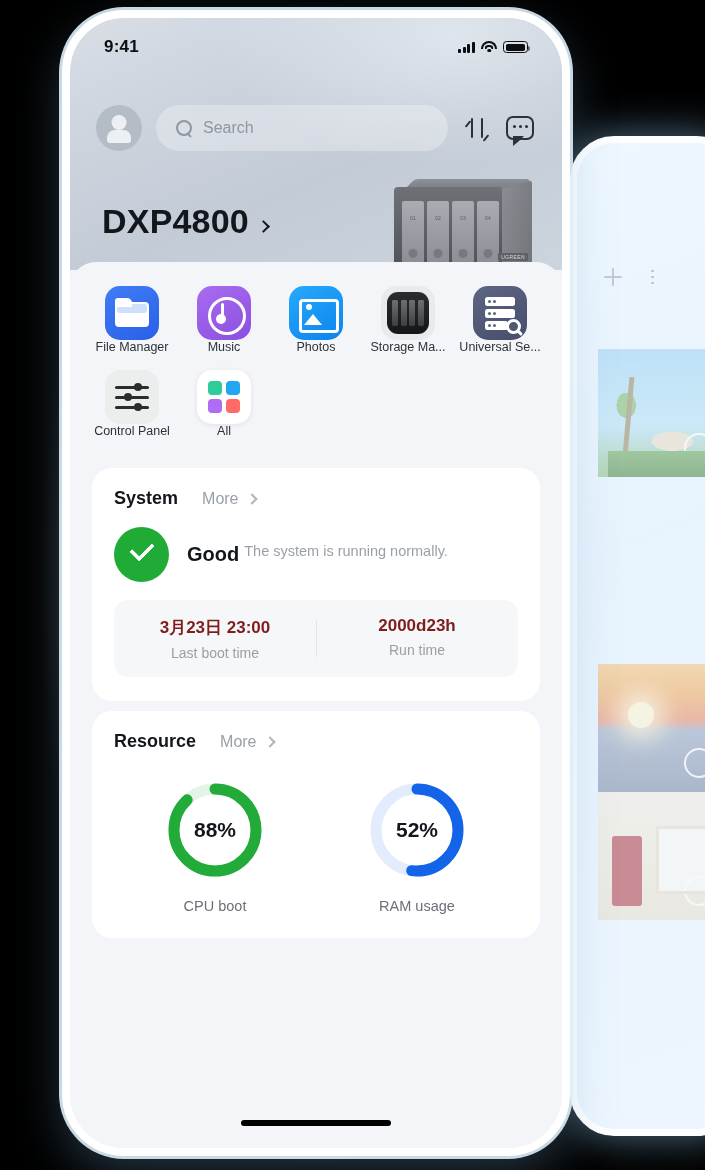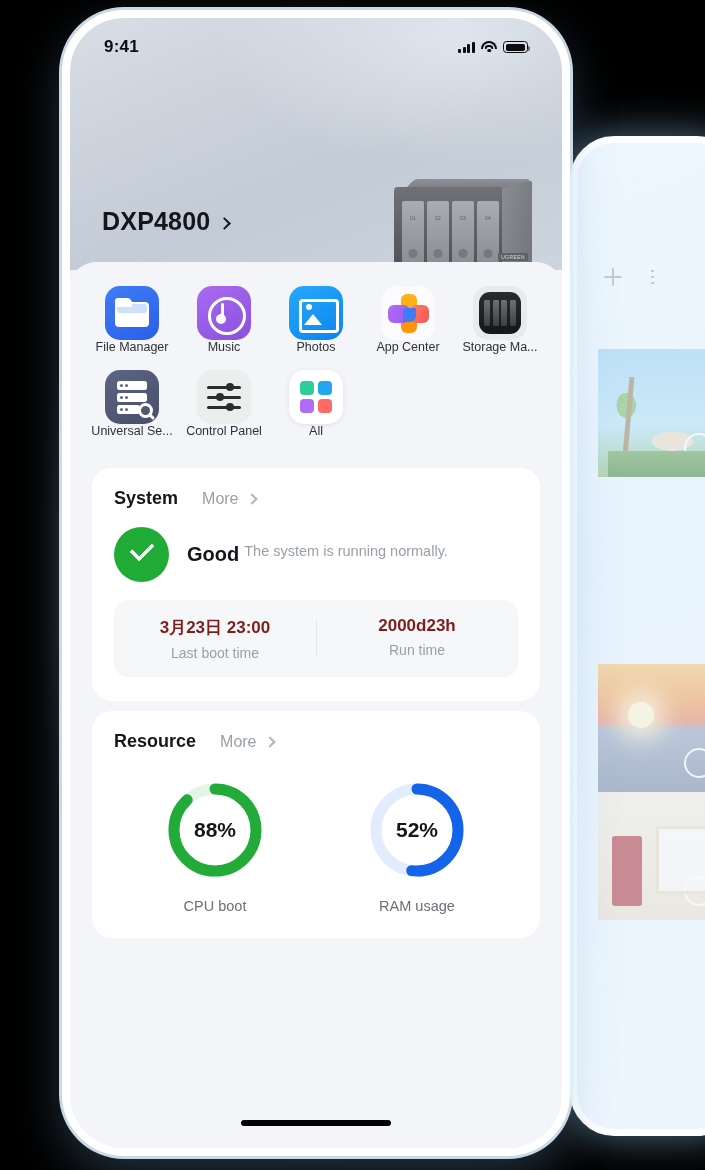--- a/index.html
+++ b/index.html
@@ -103,21 +103,21 @@
   .transfer u { position:absolute; width:2px; height:8px; background:#2b3138; border-radius:1px; }
   .transfer u.a1 { left:5.3px; top:7.4px; transform:rotate(40deg); }
   .transfer u.b1 { left:22.6px; top:21px; transform:rotate(40deg); }
   .chat { width:28px; height:24px; border:2.4px solid #2b3138; border-radius:7px; position:relative; margin-top:3px; }
   .chat::after { content:""; position:absolute; left:5px; bottom:-8px; width:0; height:0; border-left:6px solid #2b3138; border-top:5px solid #2b3138; border-right:5px solid transparent; border-bottom:5px solid transparent; }
   .chat .dots { position:absolute; left:0; right:0; top:7px; display:flex; justify-content:center; gap:3px; }
   .chat .dots b { width:3px; height:3px; border-radius:50%; background:#2b3138; }
 
   
   .device-row { position:absolute; left:0; top:155px; right:0; height:96px; display:flex; align-items:center; padding:0 32px; }
-  .device-name { font-size:25px; font-weight:600; color:#13171c; letter-spacing:.2px; }
+  .device-name { font-size:34px; font-weight:600; color:#13171c; letter-spacing:.2px; }
   .chev-r { display:inline-block; width:9px; height:9px; border-right:2.6px solid #13171c; border-top:2.6px solid #13171c; transform:rotate(45deg); margin-left:10px; vertical-align:2px; }
   .nas { position:absolute; right:28px; top:6px; width:140px; height:100px; }
   .nas-body { position:absolute; left:0; top:8px; width:108px; height:92px; background:linear-gradient(#6f7176,#4c4e52); border-radius:4px 2px 3px 3px; }
   .nas-top { position:absolute; left:14px; top:0; width:116px; height:14px; background:linear-gradient(#8d9096,#75787d); transform:skewX(-44deg); border-radius:3px 3px 0 0; }
   .nas-side { position:absolute; left:104px; top:6px; width:34px; height:86px; background:linear-gradient(100deg,#8b8e94,#72757a); transform:skewY(-16deg); border-radius:0 3px 4px 0; }
   .nas-bays { position:absolute; left:8px; top:14px; display:flex; gap:3px; }
   .bay { width:22px; height:62px; background:linear-gradient(#a9acb2,#8b8e94); border-radius:2px; position:relative; }
   .bay span { position:absolute; left:50%; top:14px; transform:translateX(-50%); font-size:5px; color:#5a5d62; letter-spacing:.3px; }
   .bay::after { content:""; position:absolute; left:50%; bottom:5px; transform:translateX(-50%); width:9px; height:9px; border-radius:50%; background:#76797e; }
   .nas-foot { position:absolute; left:8px; bottom:6px; width:90px; height:7px; display:flex; align-items:center; gap:3px; }
@@ -266,20 +266,42 @@
             </span>
           <span class="wifi">
               <i></i>
               <i></i>
               <i></i>
             </span>
           <span class="batt"></span>
         </span>
       </div>
 
+      <div class="searchrow">
+        <div class="avatar"></div>
+        <div class="searchbar">
+          <span class="mag"></span>
+          <span class="search-ph">Search</span>
+        </div>
+        <div class="hdr-ic transfer">
+          <i class="a"></i>
+            <i class="b"></i>
+            <u class="a1"></u>
+            <u class="b1"></u>
+        </div>
+        <div class="hdr-ic">
+          <div class="chat">
+              <span class="dots">
+                <b></b>
+                <b></b>
+                <b></b>
+              </span>
+            </div>
+        </div>
+      </div>
 
       <div class="device-row">
         <div>
           <span class="device-name">DXP4800</span><span class="chev-r"></span>
         </div>
         <div class="nas">
           <div class="nas-top"></div>
           <div class="nas-side"></div>
           <div class="nas-body">
             <div class="nas-bays">
@@ -327,30 +349,20 @@
             <span class="app-lb">Music</span>
           </div>
 
           <div class="app">
             <div class="app-ico ic-photos">
                 <i></i>
               </div>
             <span class="app-lb">Photos</span>
           </div>
 
-          <div class="app">
-            <div class="app-ico ic-appc">
-              <i class="o1"></i>
-                <i class="o2"></i>
-                <i class="p"></i>
-                <i class="r"></i>
-                <i class="b"></i>
-            </div>
-            <span class="app-lb">App Center</span>
-          </div>
 
 
           <div class="app">
             <div class="app-ico ic-storage">
               <span class="inner">
                   <b></b>
                   <b></b>
                   <b></b>
                   <b></b>
                 </span>

